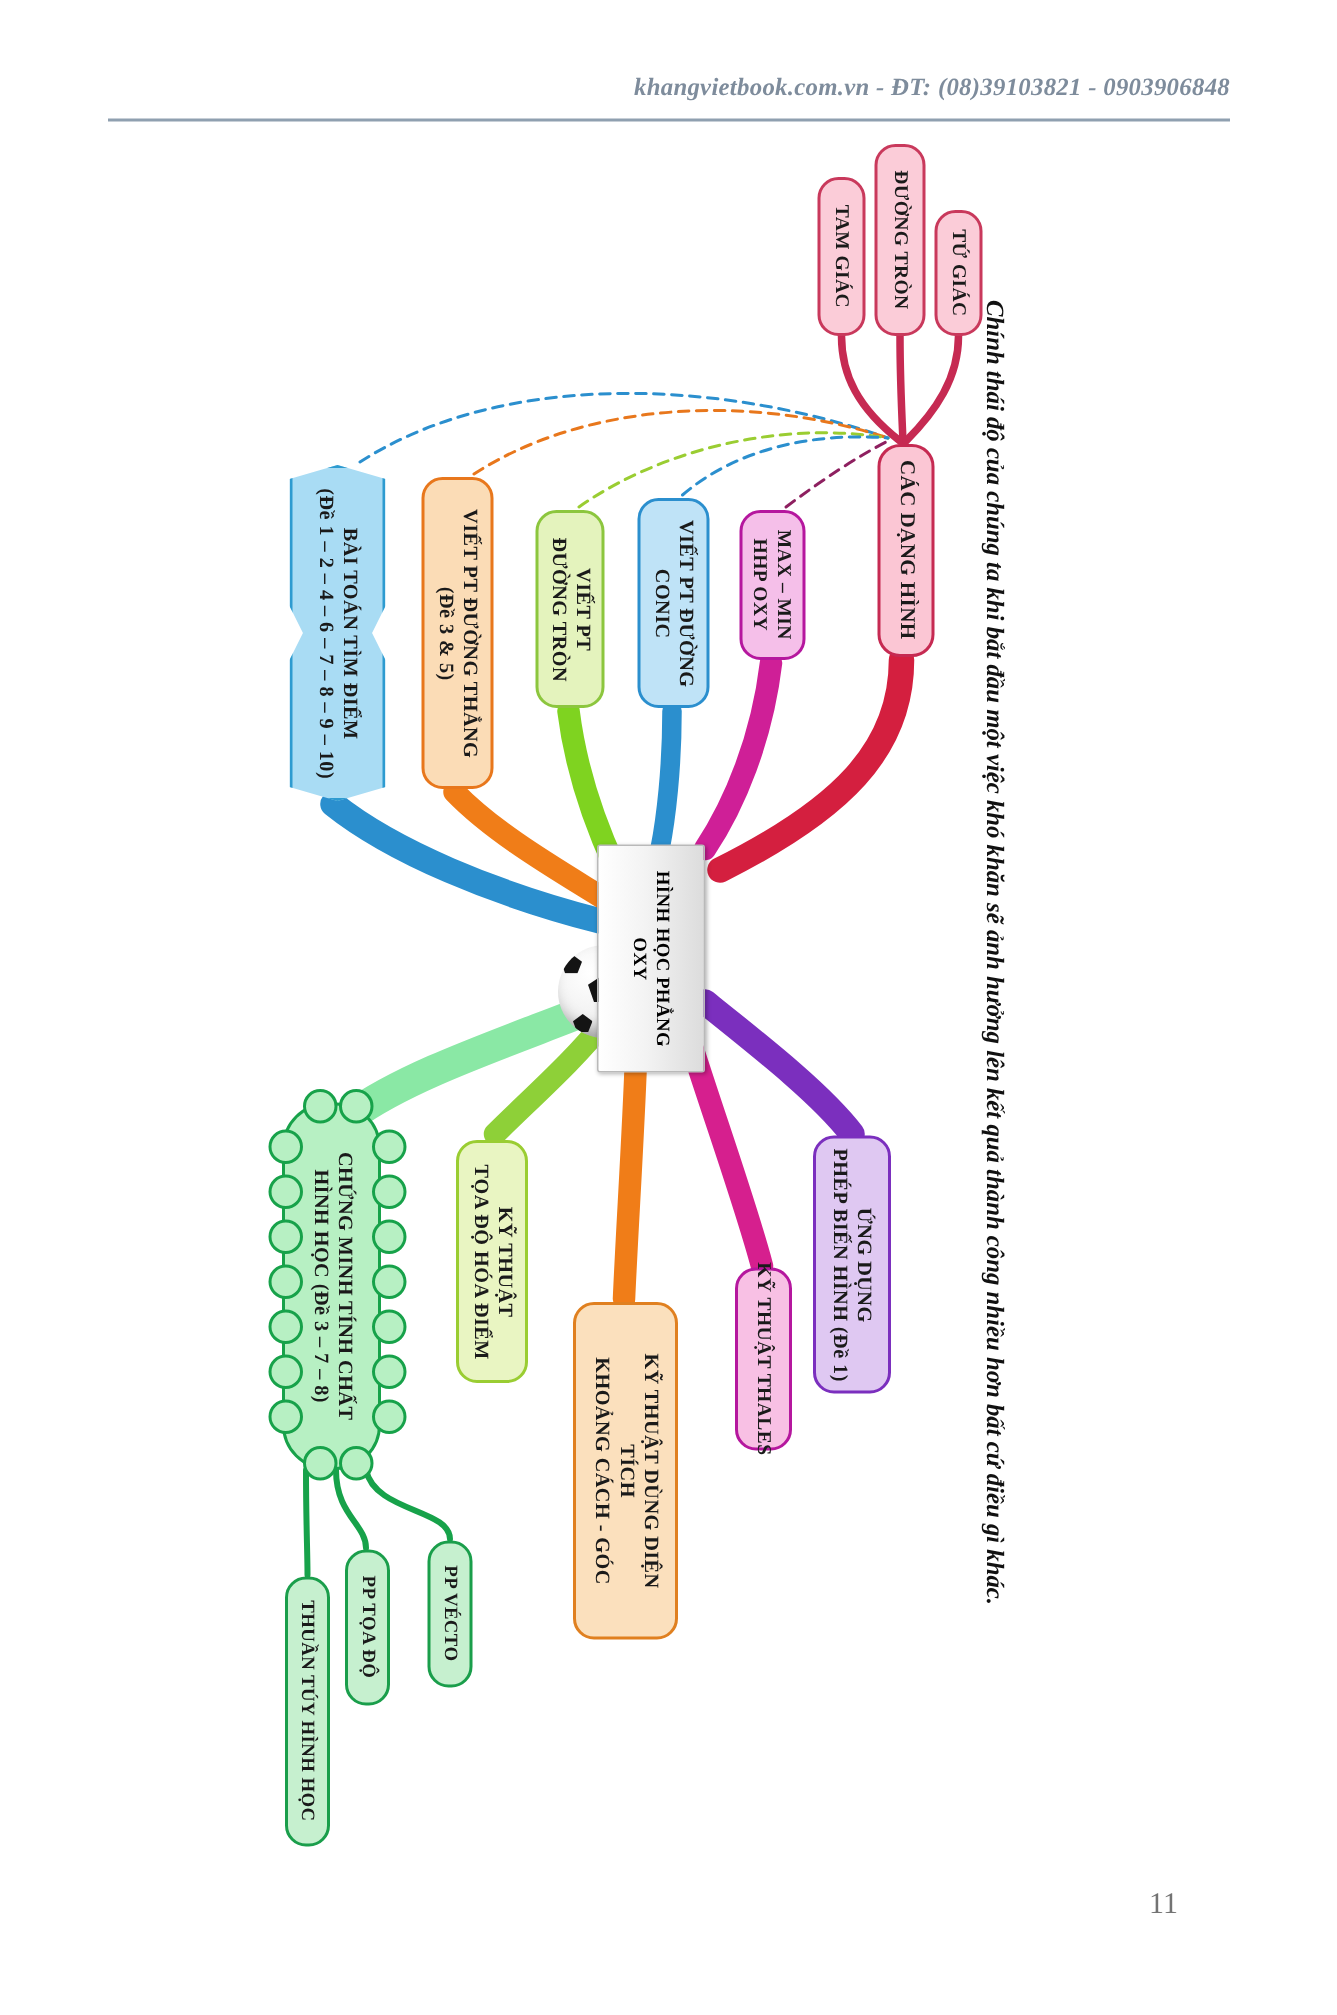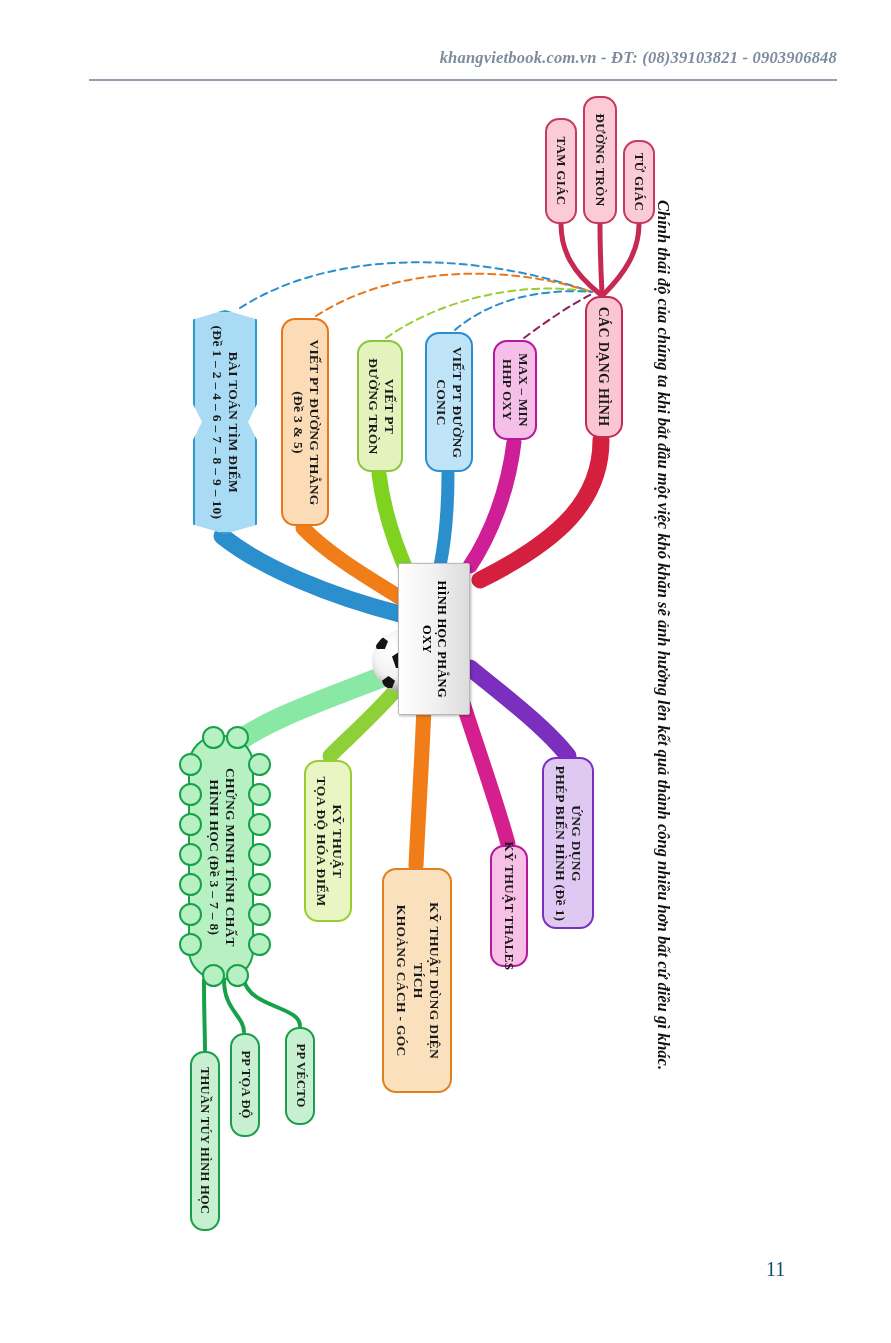--- a/index.html
+++ b/index.html
@@ -1,27 +1,27 @@
 <!DOCTYPE html>
 <html><head>
 <meta charset="utf-8">
 <style>
   html,body{margin:0;padding:0;background:#ffffff;}
   body{width:891px;height:1343px;position:relative;overflow:hidden;
        font-family:"Liberation Serif", serif;}
 
   
-  .header{position:absolute;left:89px;top:48px;width:748px;height:36px;}
+  .header{position:absolute;left:72px;top:48px;width:748px;height:36px;}
   .header-text{position:absolute;right:0;top:0;font-family:"Liberation Serif",serif;
                font-weight:bold;font-style:italic;font-size:16.5px;color:#7e8c9c;
                letter-spacing:.2px;white-space:nowrap;}
   .header-rule{position:absolute;left:0;top:31px;width:748px;height:2px;background:#8fa0b0;}
 
   
-  .page-number{position:absolute;left:766px;top:1258px;font-size:20px;color:#0c4a6e;
+  .page-number{position:absolute;left:766px;top:1258px;font-size:20px;color:#737373;
                font-family:"Liberation Serif",serif;}
 
   
   .quote{position:absolute;left:645px;top:200px;width:1000px;height:40px;
          transform-origin:0 0;transform:rotate(90deg) translateY(-28px);
          font-family:"Liberation Serif",serif;font-style:italic;font-weight:bold;
          font-size:16.5px;color:#111;white-space:nowrap;}
 
   
   #branches{position:absolute;left:0;top:0;width:891px;height:1343px;}

